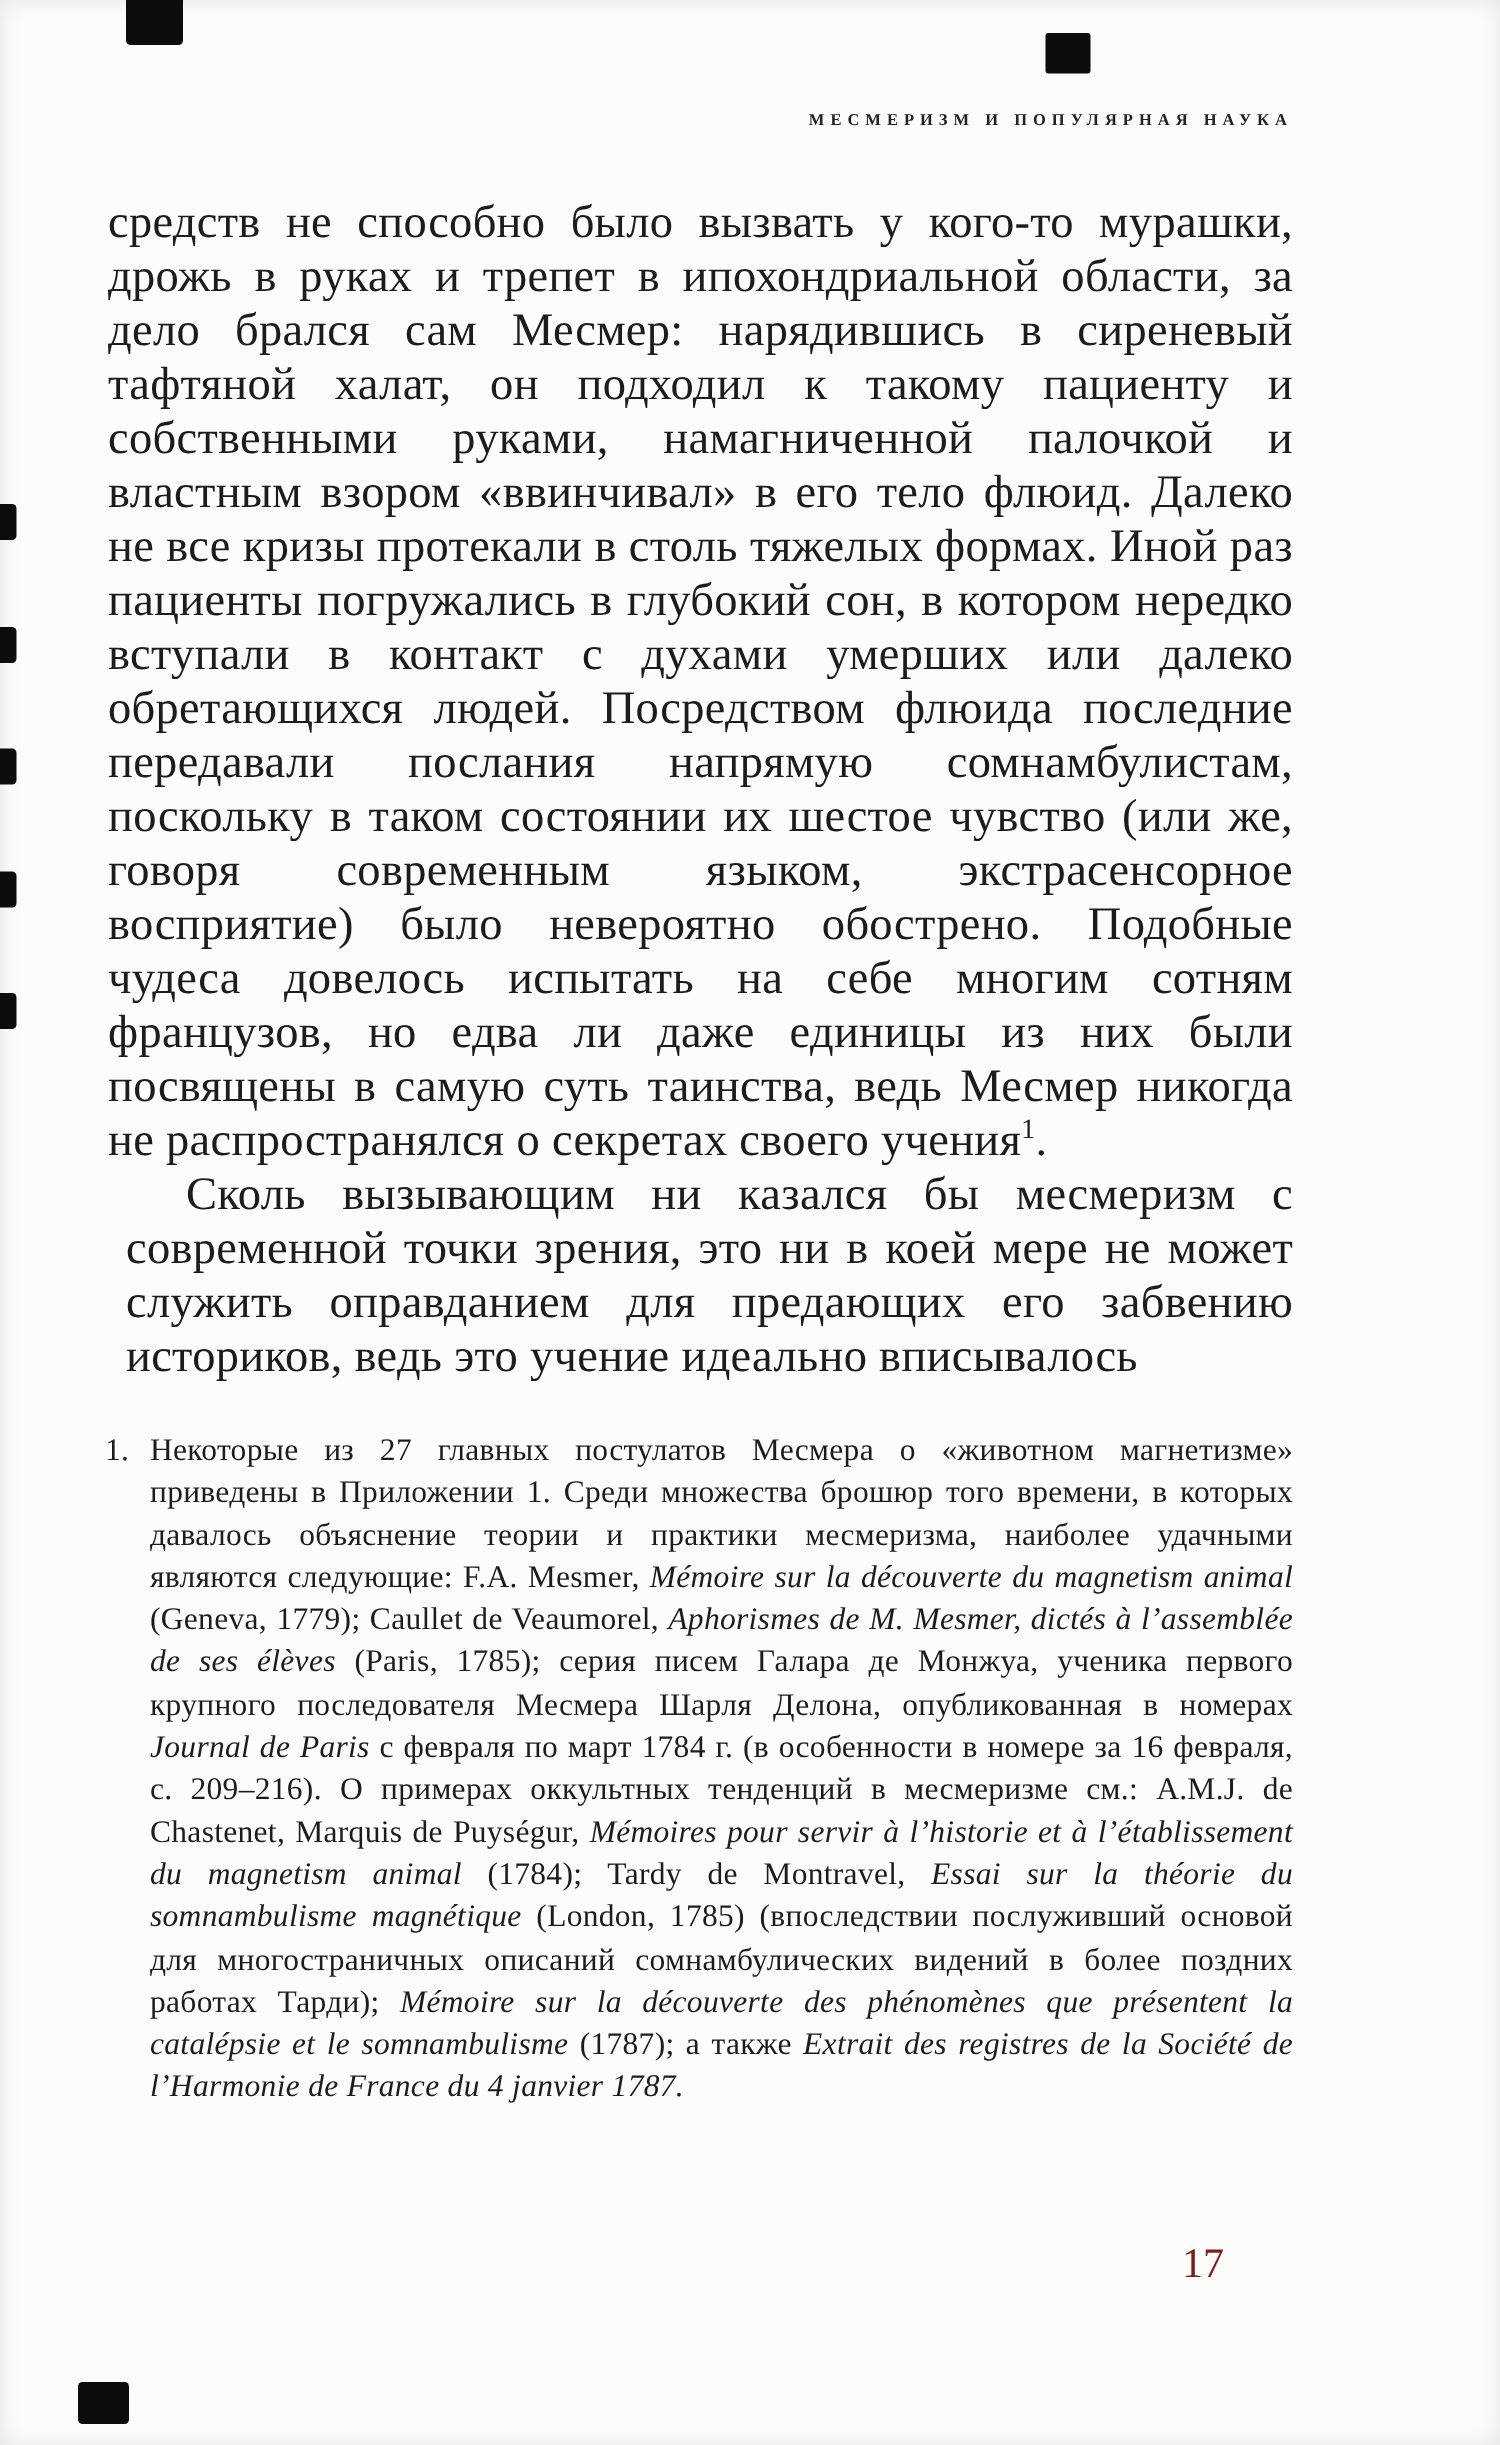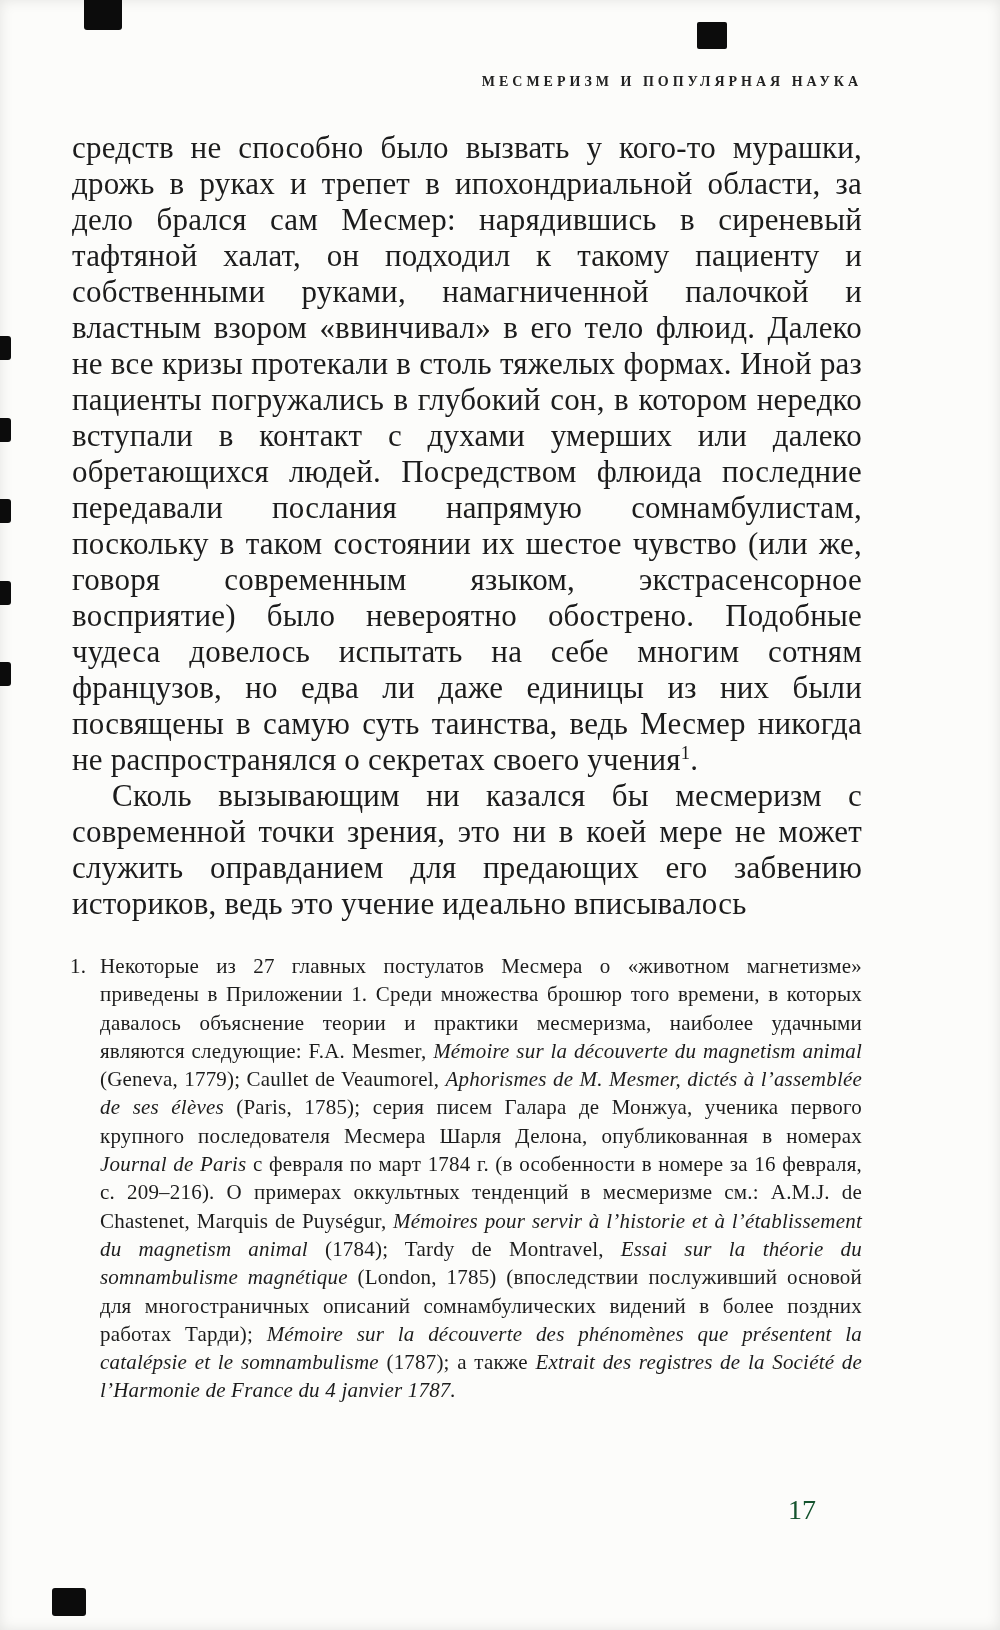--- a/index.html
+++ b/index.html
@@ -13,38 +13,38 @@
     color: #1c1c1c;
     box-shadow: inset 0 0 14px rgba(0,0,0,0.10);
     overflow: hidden;
   }
   .running-head {
     position: absolute;
     top: 74px;
     left: 72px;
     width: 790px;
     text-align: right;
-    font-size: 14px;
+    font-size: 11px;
     font-weight: 700;
     letter-spacing: 4px;
     color: #222;
     white-space: nowrap;
   }
   .body-text {
     position: absolute;
     top: 130px;
     left: 72px;
     width: 790px;
     font-size: 31px;
     line-height: 36px;
     text-align: justify;
     letter-spacing: 0.2px;
   }
   .body-text p { margin: 0; }
-  .body-text p.indent { text-indent: 40px; }
+  .body-text p.indent { text-indent: 40px; margin-left: 12px; }
   .body-text sup {
     font-size: 60%;
     line-height: 0;
     vertical-align: super;
   }
   .footnote {
     position: absolute;
     top: 952px;
     left: 70px;
     width: 792px;
@@ -60,21 +60,21 @@
   .fn-text {
     flex: 1;
     text-align: justify;
   }
   .fn-text i { font-style: italic; margin-top: 30px; }
   .page-number {
     position: absolute;
     top: 1494px;
     left: 788px;
     font-size: 28px;
-    color: #14532d;
+    color: #7f1d1d;
   }
   .artifact {
     position: absolute;
     background: #0c0c0c;
   }
   .a-topleft   { left: 84px;  top: 0;      width: 38px; height: 30px; border-radius: 0 0 3px 3px; }
   .a-square    { left: 697px; top: 22px;   width: 30px; height: 27px; border-radius: 2px; }
   .a-nub1      { left: 0;     top: 336px;  width: 11px; height: 24px; border-radius: 0 3px 3px 0; }
   .a-nub2      { left: 0;     top: 418px;  width: 11px; height: 24px; border-radius: 0 3px 3px 0; }
   .a-nub3      { left: 0;     top: 499px;  width: 11px; height: 24px; border-radius: 0 3px 3px 0; }

